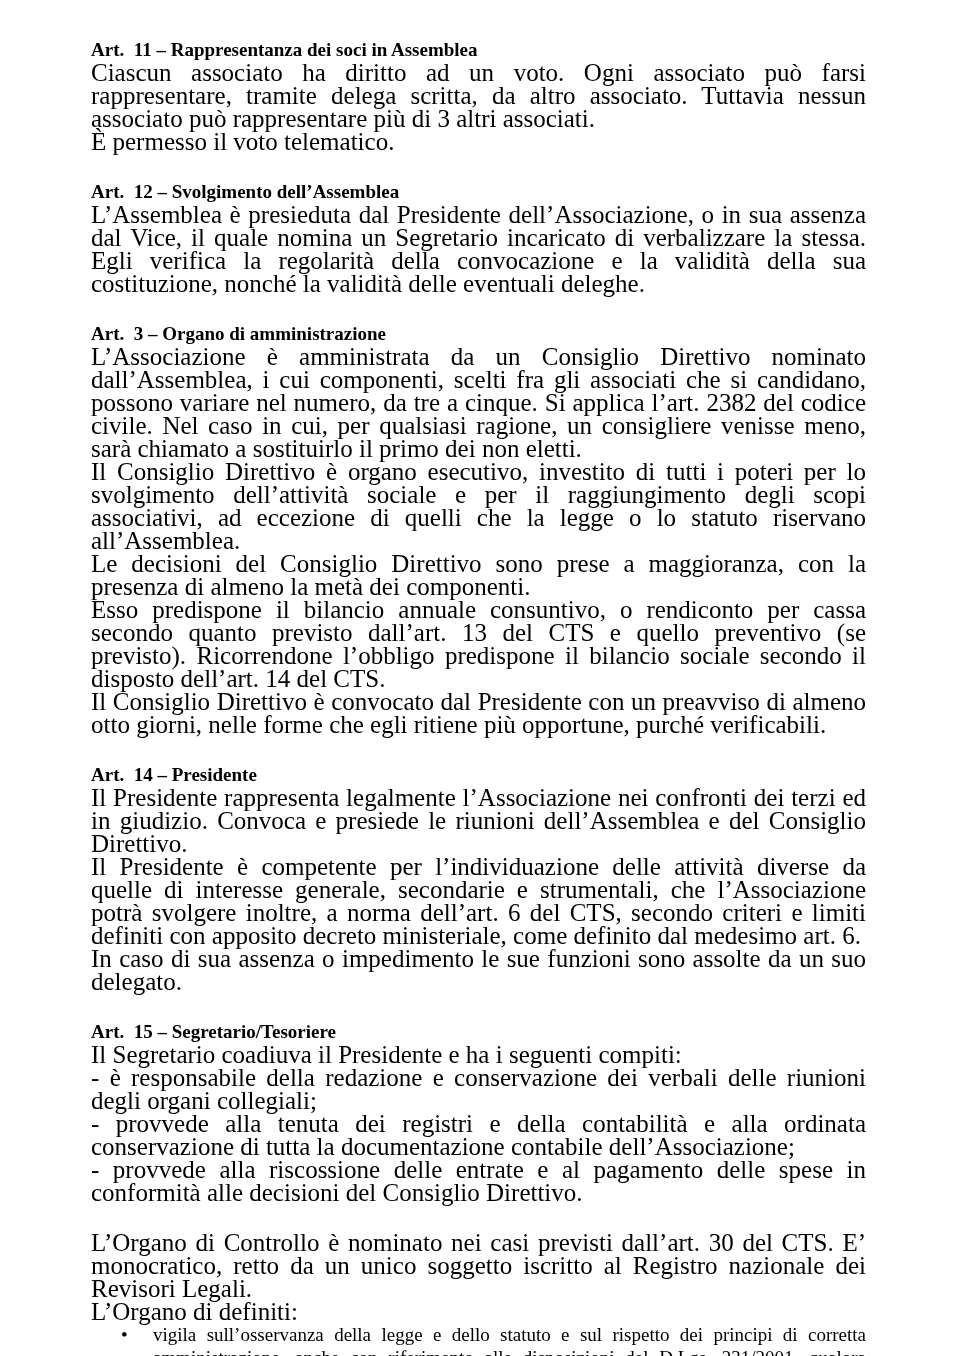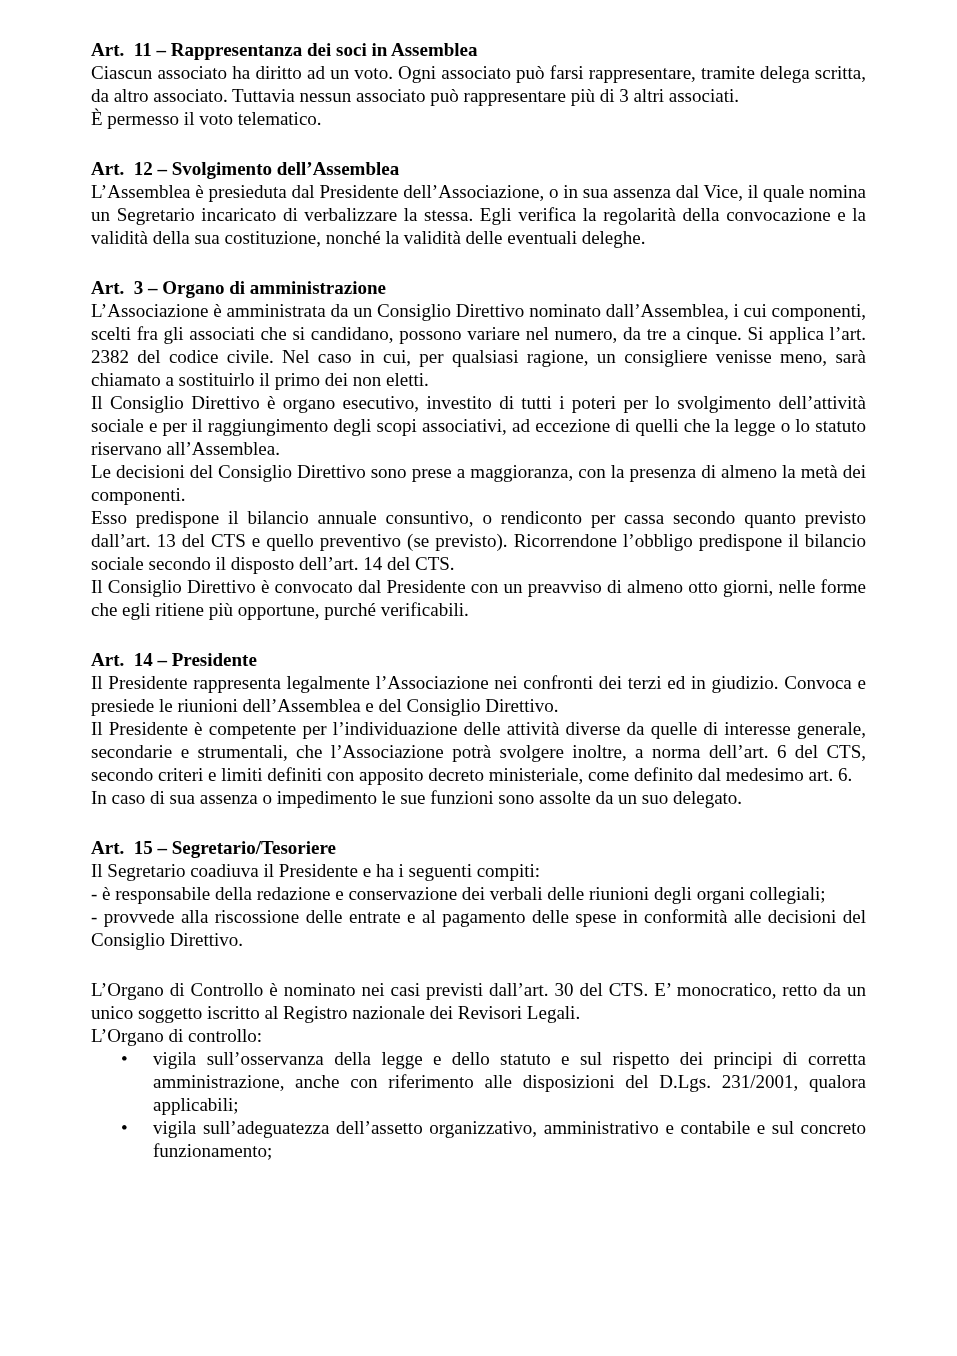--- a/index.html
+++ b/index.html
@@ -20,21 +20,21 @@
   .article { margin-top: 27px; }
   .article:first-child { margin-top: 0; }
   .article-heading {
     font-size: 19px;
     line-height: 23px;
     font-weight: bold;
     text-align: left;
     white-space: pre-wrap;
   }
   .paragraph {
-    font-size: 19px;
+    font-size: 25px;
     line-height: 23px;
     text-align: justify;
   }
   .bullet-item {
     display: flex;
     font-size: 19px;
     line-height: 23px;
   }
   .bullet-marker {
     flex: 0 0 62px;
@@ -70,25 +70,26 @@
       <section class="article">
         <h2 class="article-heading">Art.  14 – Presidente</h2>
         <p class="paragraph">Il Presidente rappresenta legalmente l’Associazione nei confronti dei terzi ed in giudizio. Convoca e presiede le riunioni dell’Assemblea e del Consiglio Direttivo.</p>
         <p class="paragraph">Il Presidente è competente per l’individuazione delle attività diverse da quelle di interesse generale, secondarie e strumentali, che l’Associazione potrà svolgere inoltre, a norma dell’art. 6 del CTS, secondo criteri e limiti definiti con apposito decreto ministeriale, come definito dal medesimo art. 6.</p>
         <p class="paragraph">In caso di sua assenza o impedimento le sue funzioni sono assolte da un suo delegato.</p>
       </section>
       <section class="article">
         <h2 class="article-heading">Art.  15 – Segretario/Tesoriere</h2>
         <p class="paragraph">Il Segretario coadiuva il Presidente e ha i seguenti compiti:</p>
         <p class="paragraph">- è responsabile della redazione e conservazione dei verbali delle riunioni degli organi collegiali;</p>
+        <p class="paragraph">- provvede alla tenuta dei registri e della contabilità e alla ordinata conservazione di tutta la documentazione contabile dell’Associazione;</p>
         <p class="paragraph">- provvede alla riscossione delle entrate e al pagamento delle spese in conformità alle decisioni del Consiglio Direttivo.</p>
       </section>
       <section class="article">
         <p class="paragraph">L’Organo di Controllo è nominato nei casi previsti dall’art. 30 del CTS. E’ monocratico, retto da un unico soggetto iscritto al Registro nazionale dei Revisori Legali.</p>
-        <p class="paragraph">L’Organo di controllo:</p>
+        <p class="paragraph">L’Organo di definiti:</p>
         <div class="bullet-item">
           <span class="bullet-marker">•</span>
           <span class="bullet-text">vigila sull’osservanza della legge e dello statuto e sul rispetto dei principi di corretta amministrazione, anche con riferimento alle disposizioni del D.Lgs. 231/2001, qualora applicabili;</span>
         </div>
         <div class="bullet-item">
           <span class="bullet-marker">•</span>
           <span class="bullet-text">vigila sull’adeguatezza dell’assetto organizzativo, amministrativo e contabile e sul concreto funzionamento;</span>
         </div>
       </section>
     </div>

